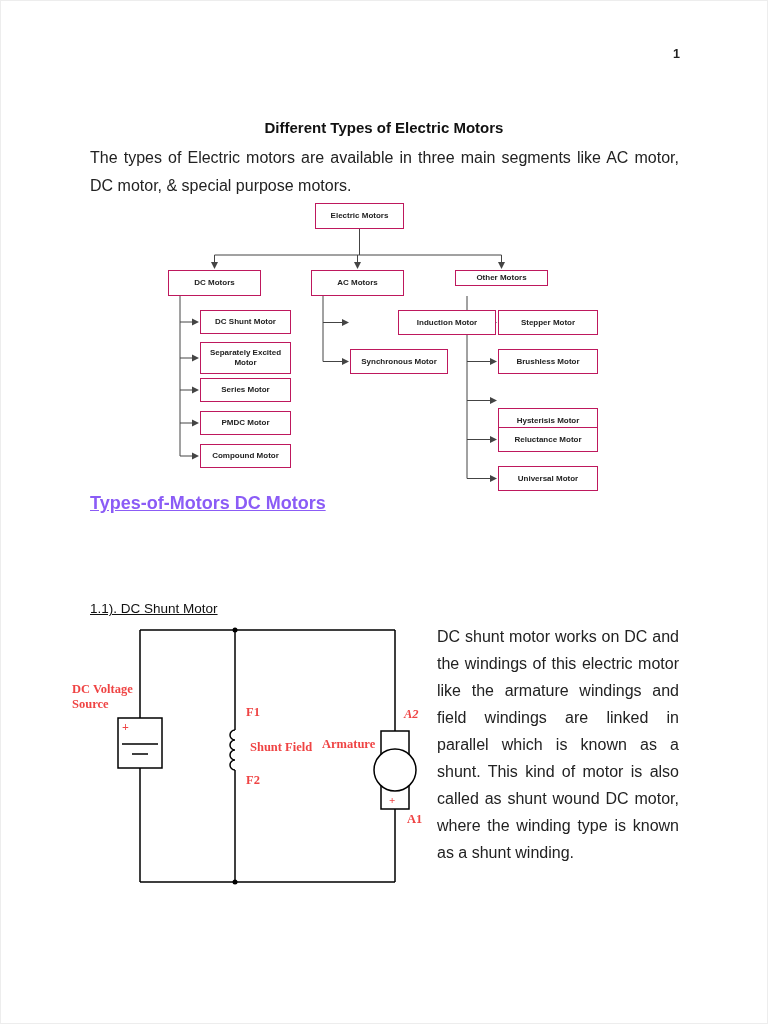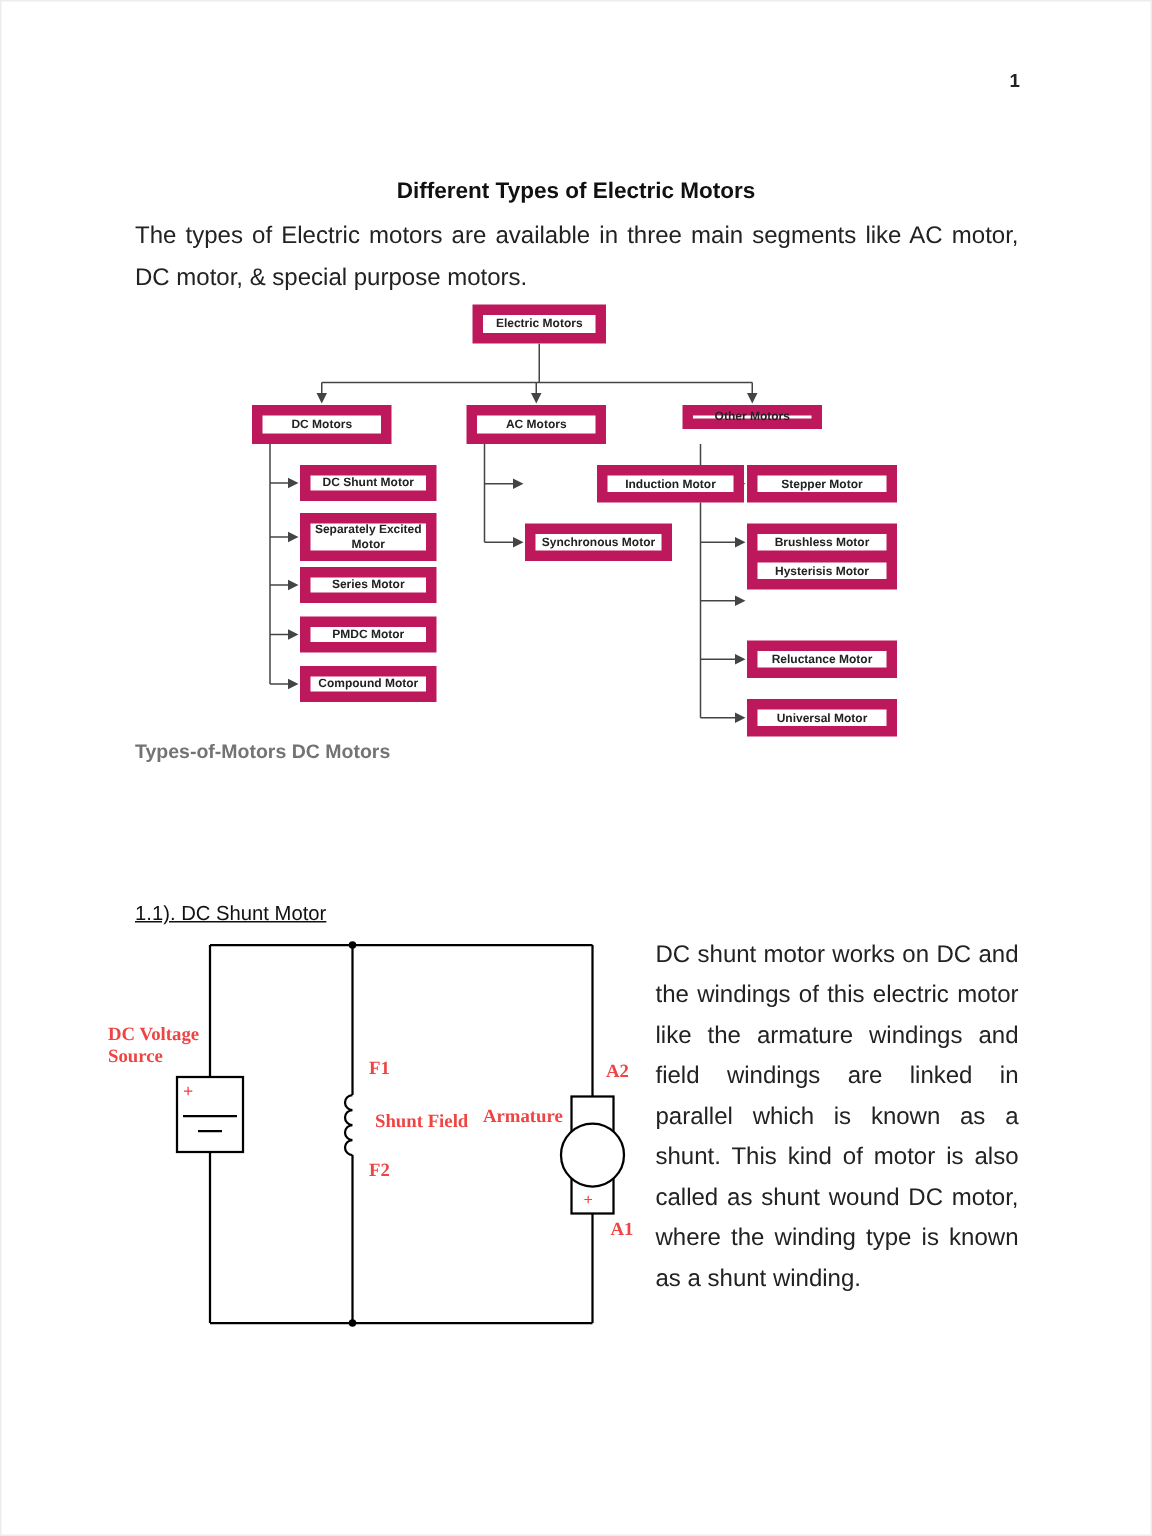--- a/index.html
+++ b/index.html
@@ -7,23 +7,23 @@
   body { font-family:"Liberation Sans", sans-serif; color:#1a1a1a; }
   .page {
     position:relative; width:768px; height:1024px; background:#fff;
     overflow:hidden; box-shadow: inset 0 0 0 1px #ededed;
   }
   .page-number { position:absolute; left:652px; top:47px; width:28px; text-align:right;
     font-size:12.5px; font-weight:bold; color:#222; }
   .doc-title { position:absolute; left:90px; top:119px; width:588px; text-align:center;
     font-size:15px; font-weight:bold; color:#111; }
   .para { position:absolute; font-size:16px; line-height:28px; text-align:justify; color:#222; }
-  .heading2 { position:absolute; font-size:13px; font-weight:bold; color:#737373; }
+  .heading2 { position:absolute; font-size:18px; font-weight:bold; color:#8b5cf6;text-decoration:underline; }
   .heading3 { position:absolute; font-size:13.5px; color:#111; text-decoration:underline; }
-  .tbox { position:absolute; border:7px solid #be185d; background:#fff;
+  .tbox { position:absolute; border:1px solid #be185d; background:#fff;
     display:flex; align-items:center; justify-content:center; text-align:center;
     font-size:8px; font-weight:bold; color:#222; line-height:1.25; padding:1px 2px; }
   .serif-label { position:absolute; font-family:"Liberation Serif", serif;
     font-weight:bold; color:#ef4444; font-size:12.5px; line-height:15px; }
   svg.layer { position:absolute; left:0; top:0; pointer-events:none; }
 </style>
 </head>
 <body>
 
 <div class="page">
@@ -86,33 +86,33 @@
   <div class="tbox" style="left:200px; top:342px; width:91px; height:32px;">Separately Excited Motor</div>
   <div class="tbox" style="left:200px; top:378px; width:91px; height:24px;">Series Motor</div>
   <div class="tbox" style="left:200px; top:411px; width:91px; height:24px;">PMDC Motor</div>
   <div class="tbox" style="left:200px; top:444px; width:91px; height:24px;">Compound Motor</div>
 
   <div class="tbox" style="left:350px; top:310px; width:98px; height:25px;margin-left:48px;">Induction Motor</div>
   <div class="tbox" style="left:350px; top:349px; width:98px; height:25px;">Synchronous Motor</div>
 
   <div class="tbox" style="left:498px; top:310px; width:100px; height:25px;">Stepper Motor</div>
   <div class="tbox" style="left:498px; top:349px; width:100px; height:25px;">Brushless Motor</div>
-  <div class="tbox" style="left:498px; top:368px; width:100px; height:25px;">Hysterisis Motor</div>
+  <div class="tbox" style="left:498px; top:408px; width:100px; height:25px;">Hysterisis Motor</div>
   <div class="tbox" style="left:498px; top:427px; width:100px; height:25px;">Reluctance Motor</div>
   <div class="tbox" style="left:498px; top:466px; width:100px; height:25px;">Universal Motor</div>
 
   <div class="heading2" style="left:90px; top:493px;">Types-of-Motors DC Motors</div>
 
   <div class="heading3" style="left:90px; top:601px;">1.1). DC Shunt Motor</div>
 
   <div class="serif-label" style="left:72px; top:682px; width:80px;">DC Voltage Source</div>
   <div class="serif-label" style="left:122px; top:720px; font-size:12px;">+</div>
   <div class="serif-label" style="left:246px; top:705px;">F1</div>
   <div class="serif-label" style="left:250px; top:740px; white-space:nowrap;">Shunt Field</div>
   <div class="serif-label" style="left:246px; top:773px;">F2</div>
   <div class="serif-label" style="left:322px; top:737px;">Armature</div>
-  <div class="serif-label" style="left:404px; top:707px;">A2</div>
+  <div class="serif-label" style="left:404px; top:707px;font-style:italic;">A2</div>
   <div class="serif-label" style="left:389px; top:793px; font-size:11px;">+</div>
   <div class="serif-label" style="left:407px; top:812px;">A1</div>
 
   <div class="para" style="left:437px; top:623px; width:242px; line-height:27px;">DC shunt motor works on DC and the windings of this electric motor like the armature windings and field windings are linked in parallel which is known as a shunt. This kind of motor is also called as shunt wound DC motor, where the winding type is known as a shunt winding.</div>
 
 </div>
 
 </body></html>

